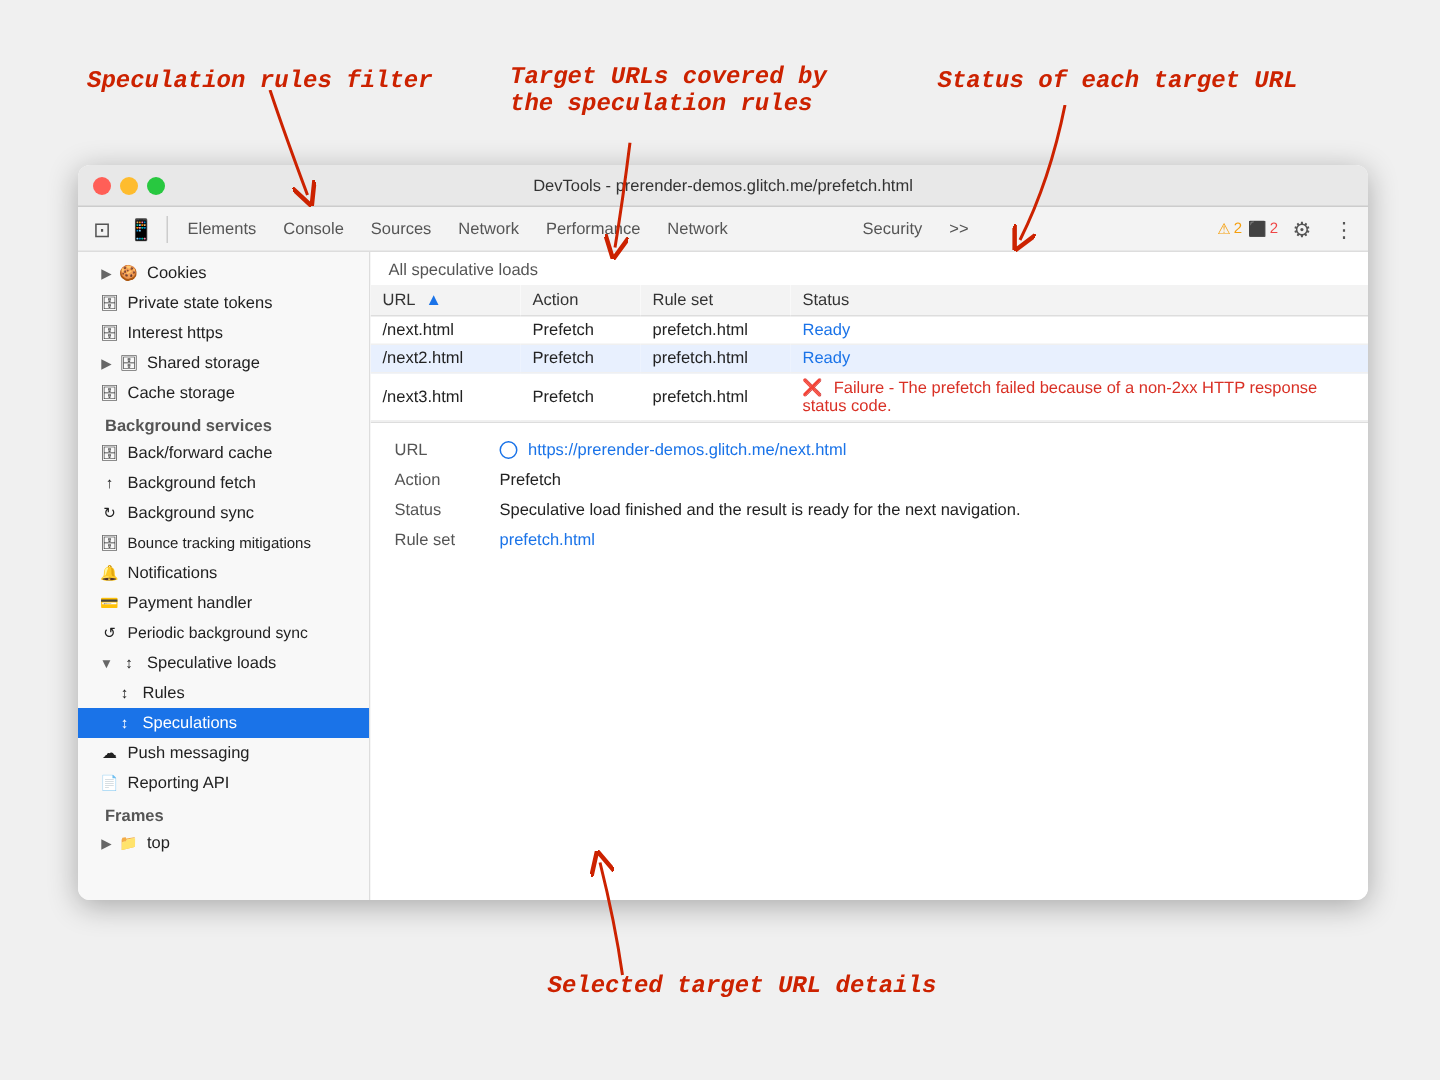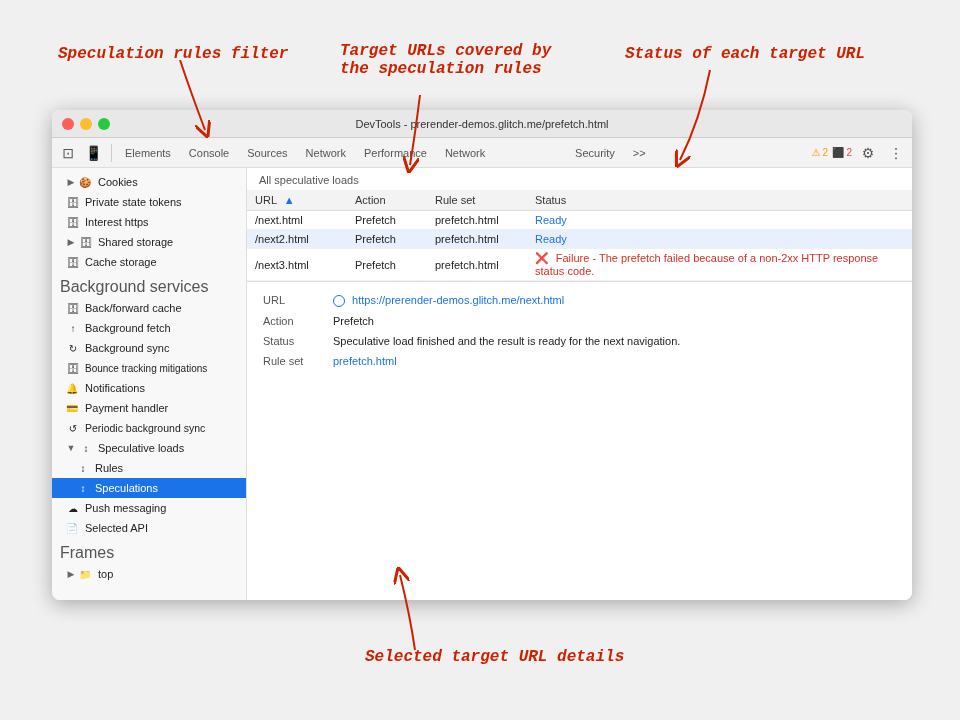--- a/index.html
+++ b/index.html
@@ -168,23 +168,23 @@
       width: 14px;
       height: 14px;
       margin-right: 5px;
       display: inline-flex;
       align-items: center;
       justify-content: center;
       font-size: 10px;
       flex-shrink: 0;
     }
     .sidebar-section-header {
-      padding: 6px 8px 2px 8px;
-      font-size: 16px;
-      font-weight: 400;
+      padding: 6px 8px 2px 18px;
+      font-size: 11px;
+      font-weight: 700;
       color: #555;
     }
     .expand-arrow {
       width: 10px;
       height: 10px;
       margin-right: 3px;
       display: inline-flex;
       align-items: center;
       justify-content: center;
       font-size: 9px;
@@ -440,21 +440,21 @@
       <div class="sidebar-item indent1 selected">
         <span class="sidebar-icon">↕</span>
         <span>Speculations</span>
       </div>
       <div class="sidebar-item">
         <span class="sidebar-icon">☁</span>
         <span>Push messaging</span>
       </div>
       <div class="sidebar-item">
         <span class="sidebar-icon">📄</span>
-        <span>Selected API</span>
+        <span>Reporting API</span>
       </div>
 
       <div class="sidebar-section-header">Frames</div>
       <div class="sidebar-item">
         <span class="expand-arrow">▶</span>
         <span class="sidebar-icon">📁</span>
         <span>top</span>
       </div>
     </div>
 

